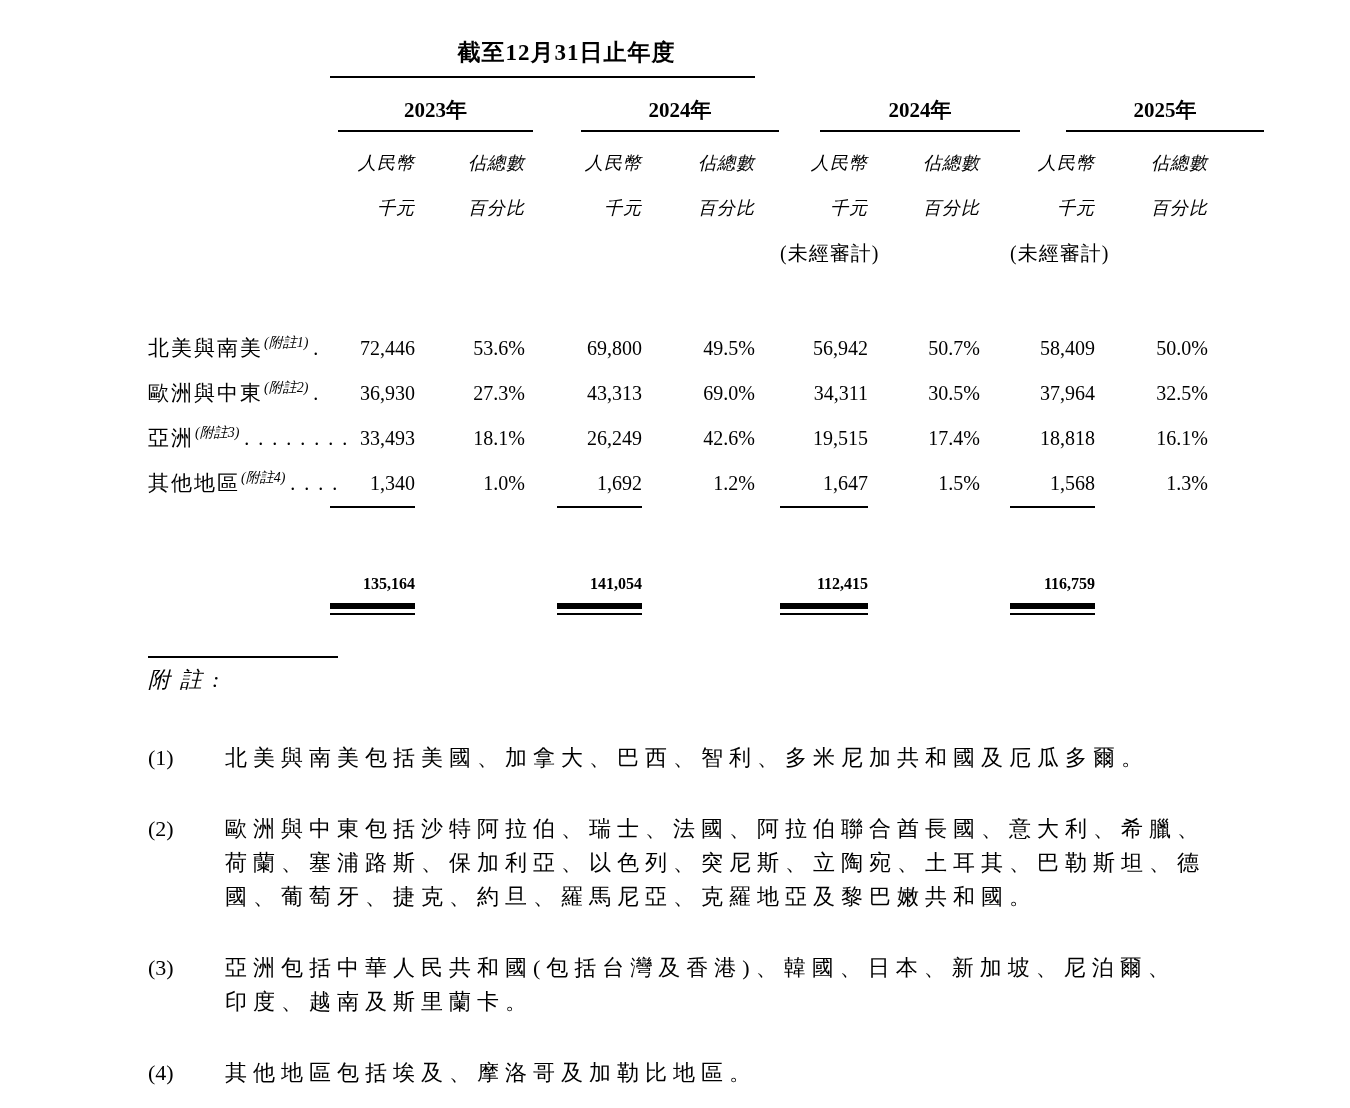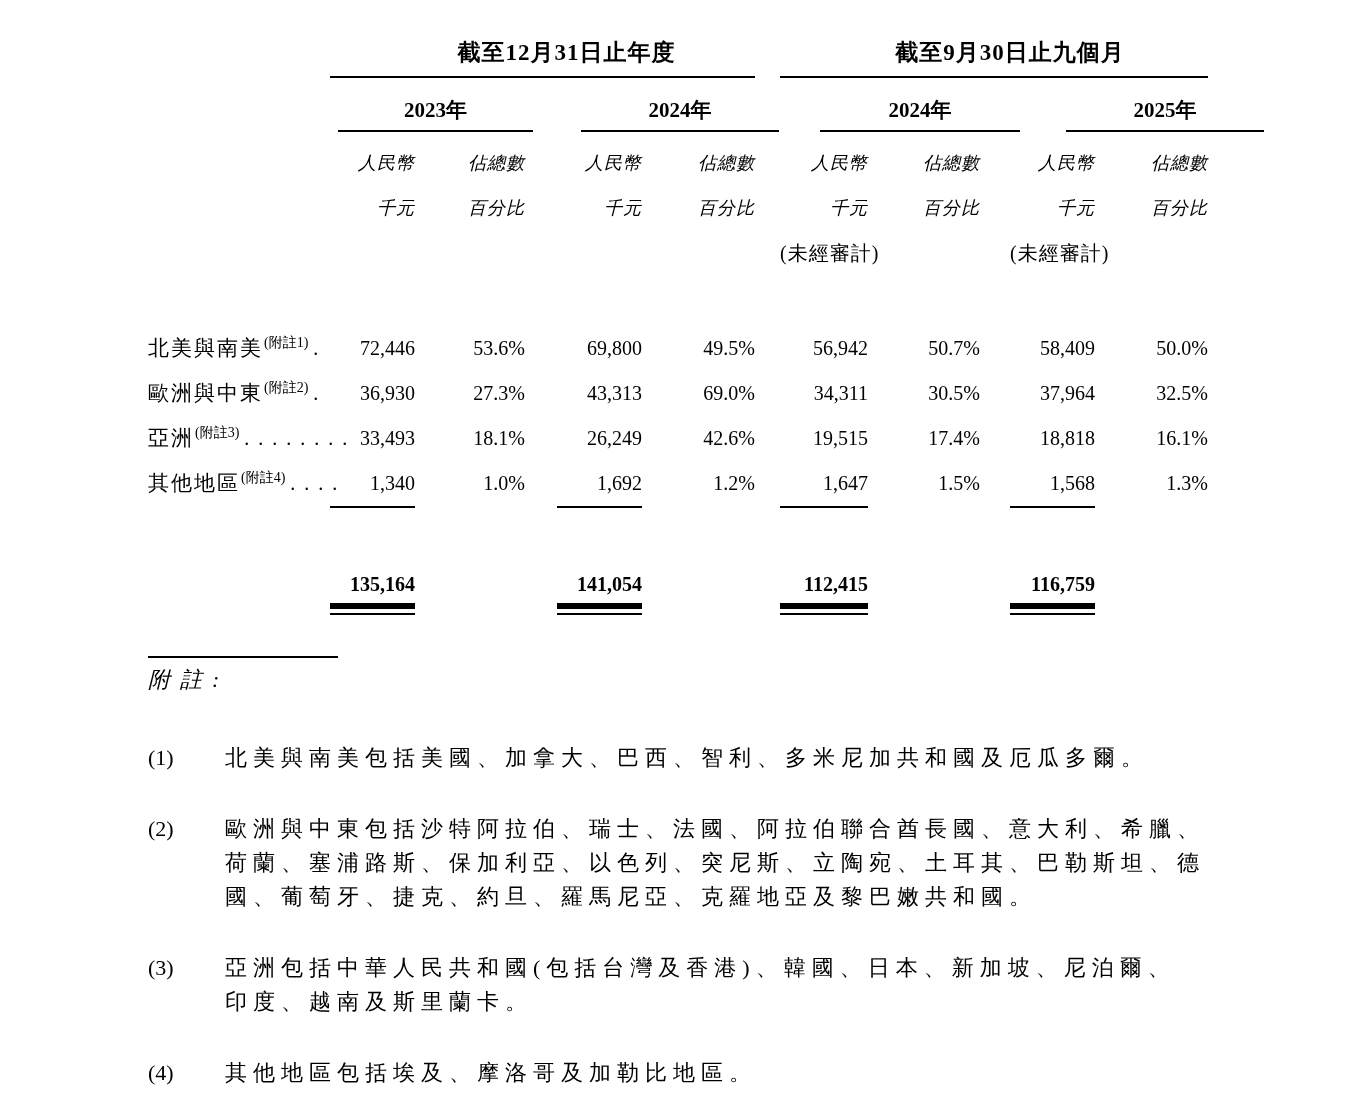--- a/index.html
+++ b/index.html
@@ -70,30 +70,30 @@
   .uaG3 { width:200px; flex:none; }
   .uaGap { width:30px; flex:none; }
   .uaG4 { width:198px; flex:none; }
   .ua { text-align:left; font-size:20px; line-height:28px; letter-spacing:1px; padding-right:98px; white-space:nowrap; }
 
   
   .r-first { margin-top:59px; }
   .r-data { height:45px; }
   .r-data .cell { line-height:45px; font-size:20px; }
   .rowlabel { line-height:45px; font-size:21px; letter-spacing:2px; white-space:nowrap; }
-  .noteref { font-size:14px; letter-spacing:0; position:relative; top:-8px; margin-left:1px; }
+  .noteref { font-style:italic; font-size:14px; letter-spacing:0; position:relative; top:-8px; margin-left:1px; }
   .leader { font-size:20px; letter-spacing:9px; margin-left:5px; }
 
   
   .r-rule { height:2px; }
   .hrule { height:2px; background:#000; }
 
   
   .r-tot { margin-top:61px; }
-  .r-tot .cell { font-weight:bold; font-size:20px; line-height:30px; }
+  .r-tot .cell { font-weight:bold; font-size:16px; line-height:30px; }
 
   .r-dbl { margin-top:4px; }
   .dbl .bar  { height:6px; background:#000; }
   .dbl .gap  { height:4px; }
   .dbl .thin { height:2px; background:#000; }
 
   
   .notes { position:absolute; left:148px; top:656px; width:1085px; }
   .notes-sep { width:190px; height:2px; background:#000; }
   .notes-title { font-style:italic; font-size:22px; letter-spacing:10px; line-height:28px; margin-top:8px; }
@@ -106,21 +106,20 @@
 <body>
 
 <div class="page">
 
   <div class="tbl">
 
     <div class="row r-spanner">
       <div class="cl"></div>
       <div class="spanner sp1">截至12月31日止年度</div>
       <div class="spgap"></div>
-      <div class="spanner sp2">截至9月30日止九個月</div>
     </div>
 
     <div class="row r-years">
       <div class="cl"></div>
       <div class="ybox y1">2023年</div>
       <div class="yGapA"></div>
       <div class="ybox y2">2024年</div>
       <div class="yGapB"></div>
       <div class="ybox y3">2024年</div>
       <div class="yGapC"></div>

